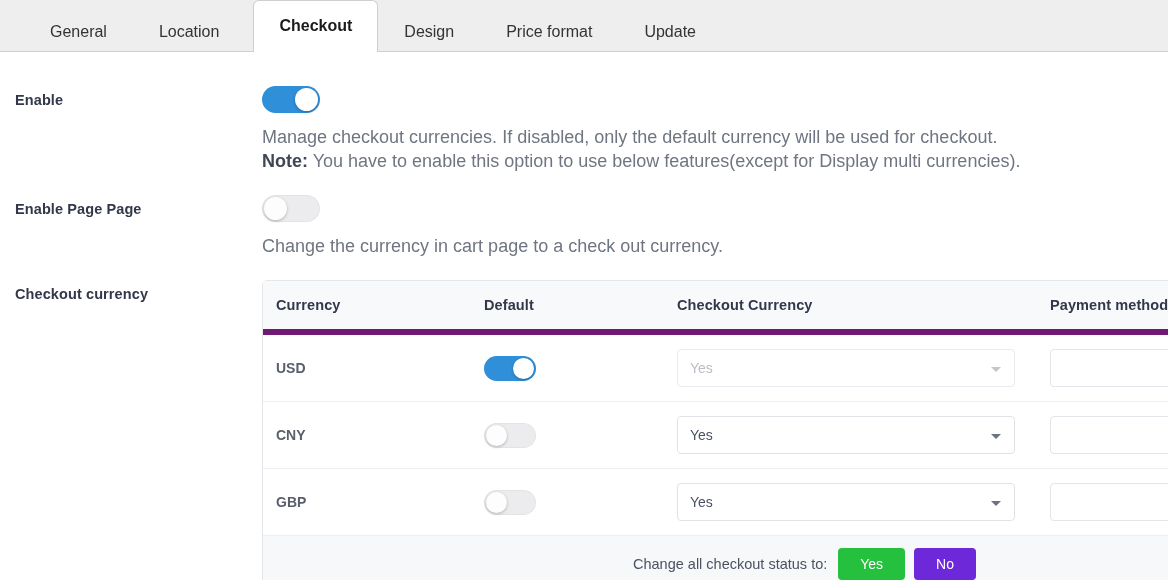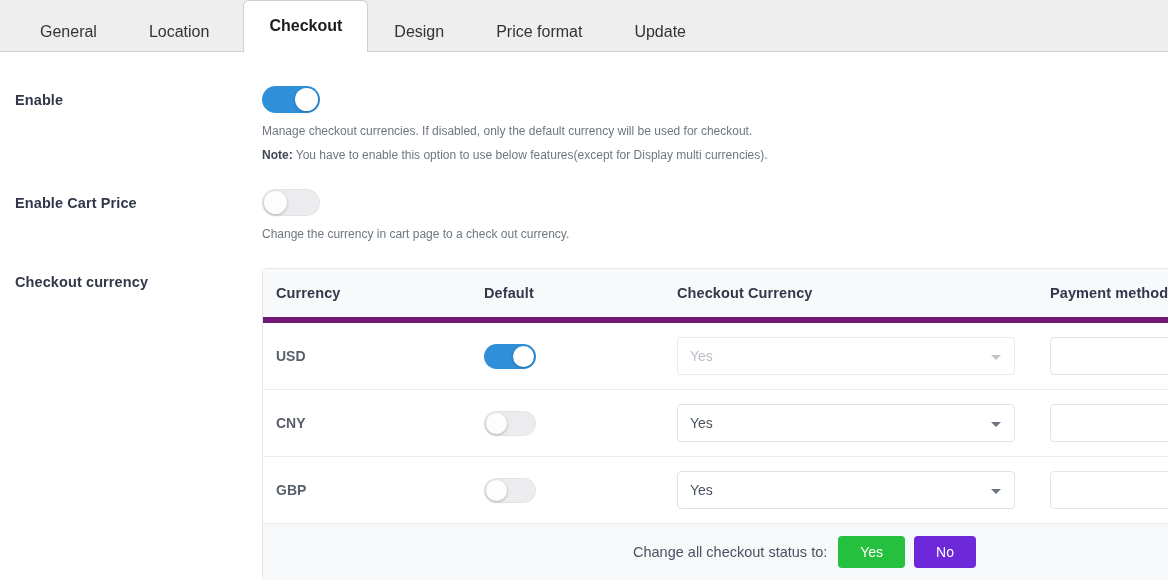--- a/index.html
+++ b/index.html
@@ -17,21 +17,21 @@
 
   
   .tabstrip {
     position: relative;
     height: 52px;
     background: #eeeeee;
     border-bottom: 1px solid #cfcfcf;
     box-sizing: border-box;
     display: flex;
     align-items: flex-end;
-    padding-left: 14px;
+    padding-left: 24px;
   }
   .tab {
     position: relative;
     height: 42px;
     line-height: 42px;
     padding: 0 25px;
     font-size: 16px;
     color: #333333;
     cursor: pointer;
     background: transparent;
@@ -111,24 +111,24 @@
   }
   .switch.on .knob {
     left: 33px;
     background: #ffffff;
   }
   .switch.small { width: 52px; height: 25px; border-radius: 13px; }
   .switch.small .knob { width: 21px; height: 21px; top: 2px; left: 2px; }
   .switch.small.on .knob { left: 29px; }
 
   .help {
-    font-size: 12px;
+    font-size: 18px;
     color: #6f7681;
     line-height: 24px;
-    margin-top: 6px;
+    margin-top: 12px;
   }
   .help .note-strong {
     font-weight: bold;
     color: #3f4654;
   }
   .help-line { display: block; }
 
   
   .table-wrap {
     width: 1000px;      
@@ -267,21 +267,21 @@
         <span class="knob"></span>
       </div>
       <div class="help">
         <span class="help-line">Manage checkout currencies. If disabled, only the default currency will be used for checkout.</span>
         <span class="help-line"><span class="note-strong">Note:</span><span> You have to enable this option to use below features(except for Display multi currencies).</span></span>
       </div>
     </div>
   </div>
 
   <div class="field-row" style="margin-top:22px;">
-    <div class="field-label">Enable Cart Price</div>
+    <div class="field-label">Enable Page Page</div>
     <div class="field-body">
       <div class="switch">
         <span class="knob"></span>
       </div>
       <div class="help">
         <span class="help-line">Change the currency in cart page to a check out currency.</span>
       </div>
     </div>
   </div>
 

